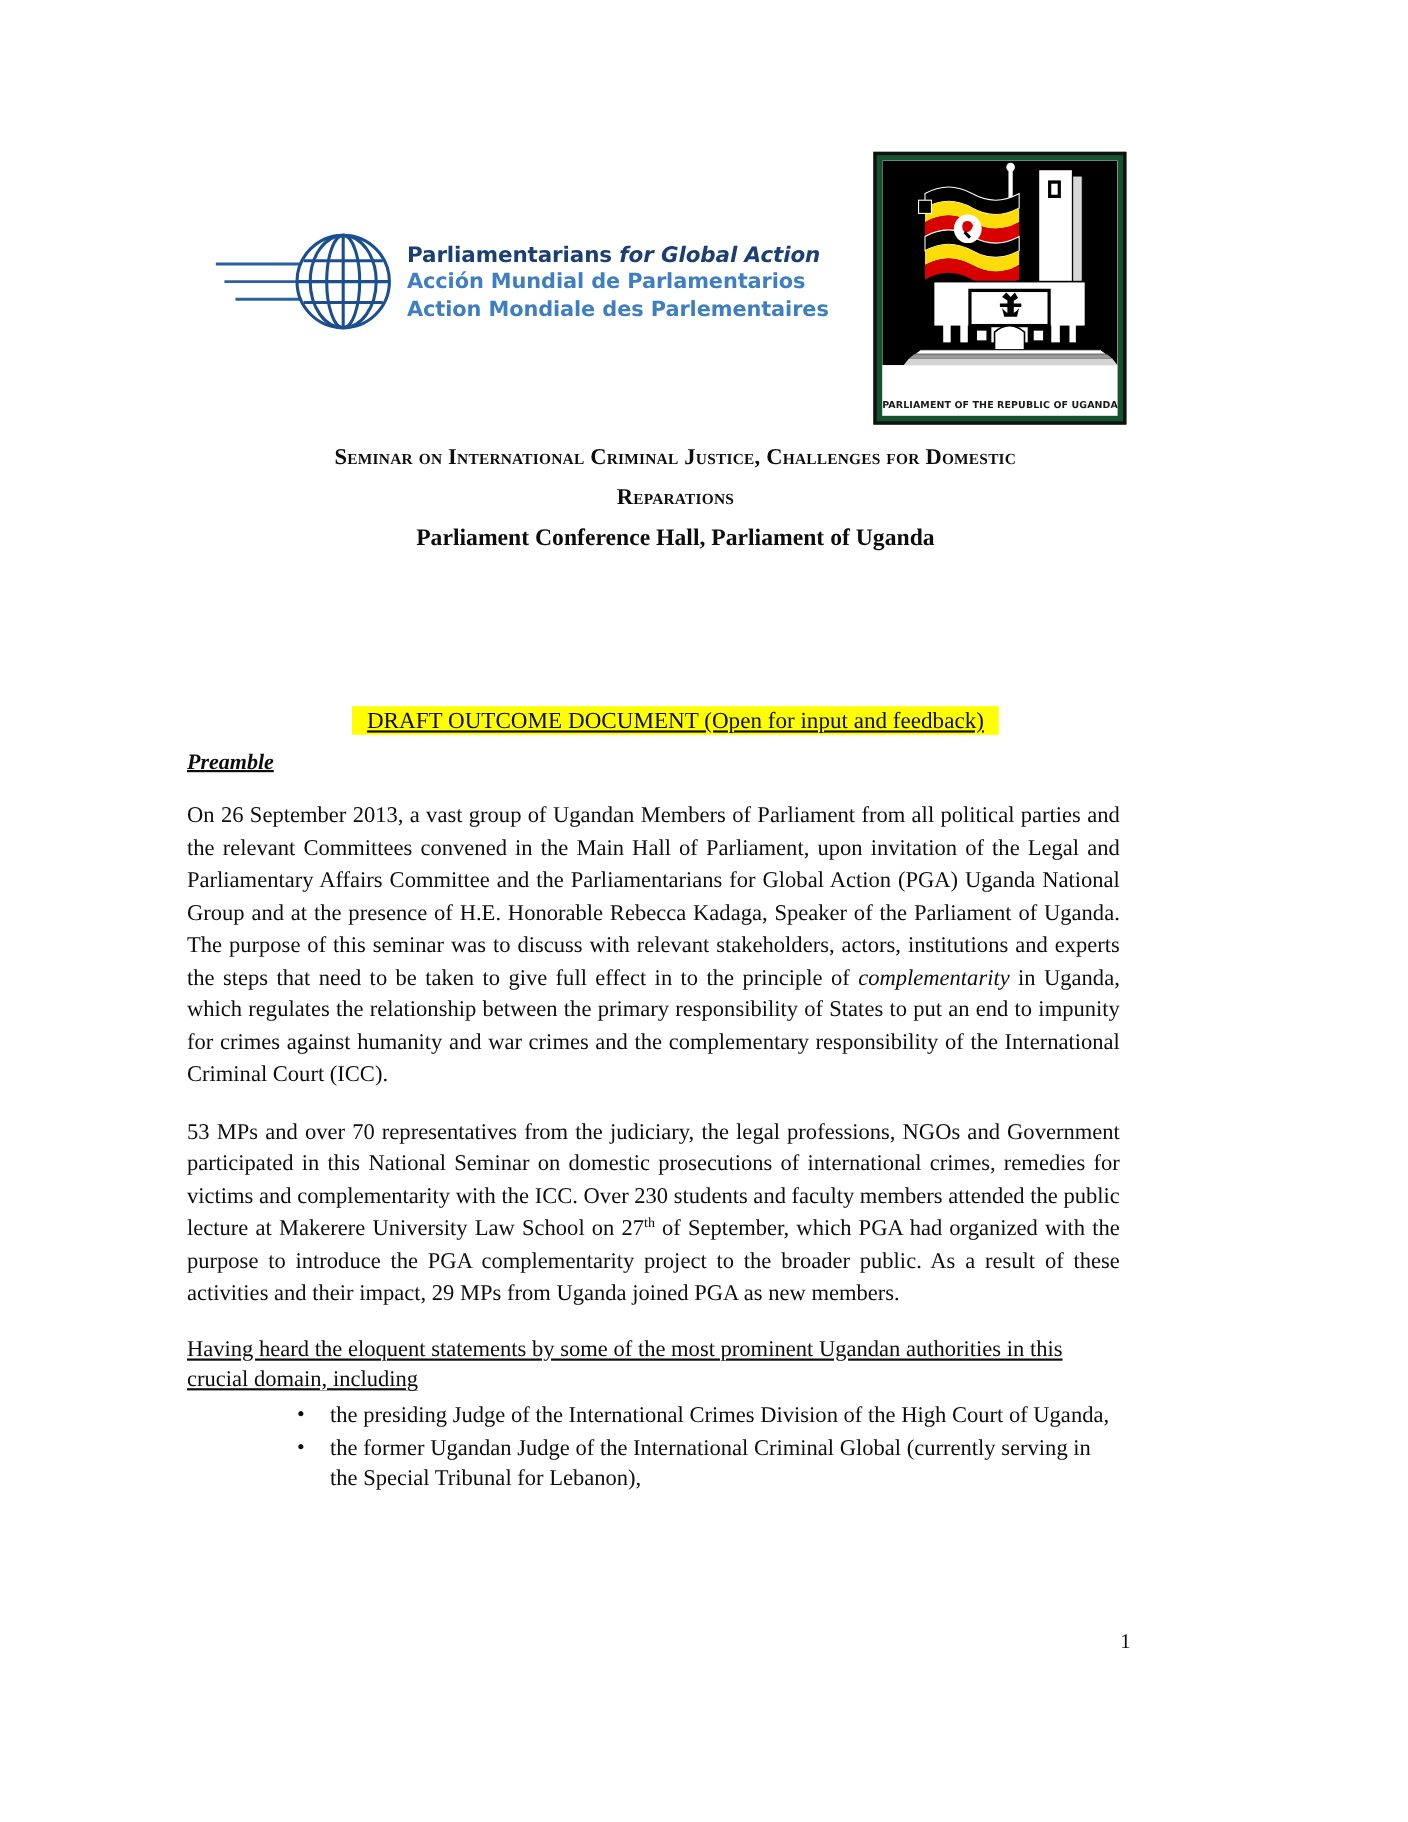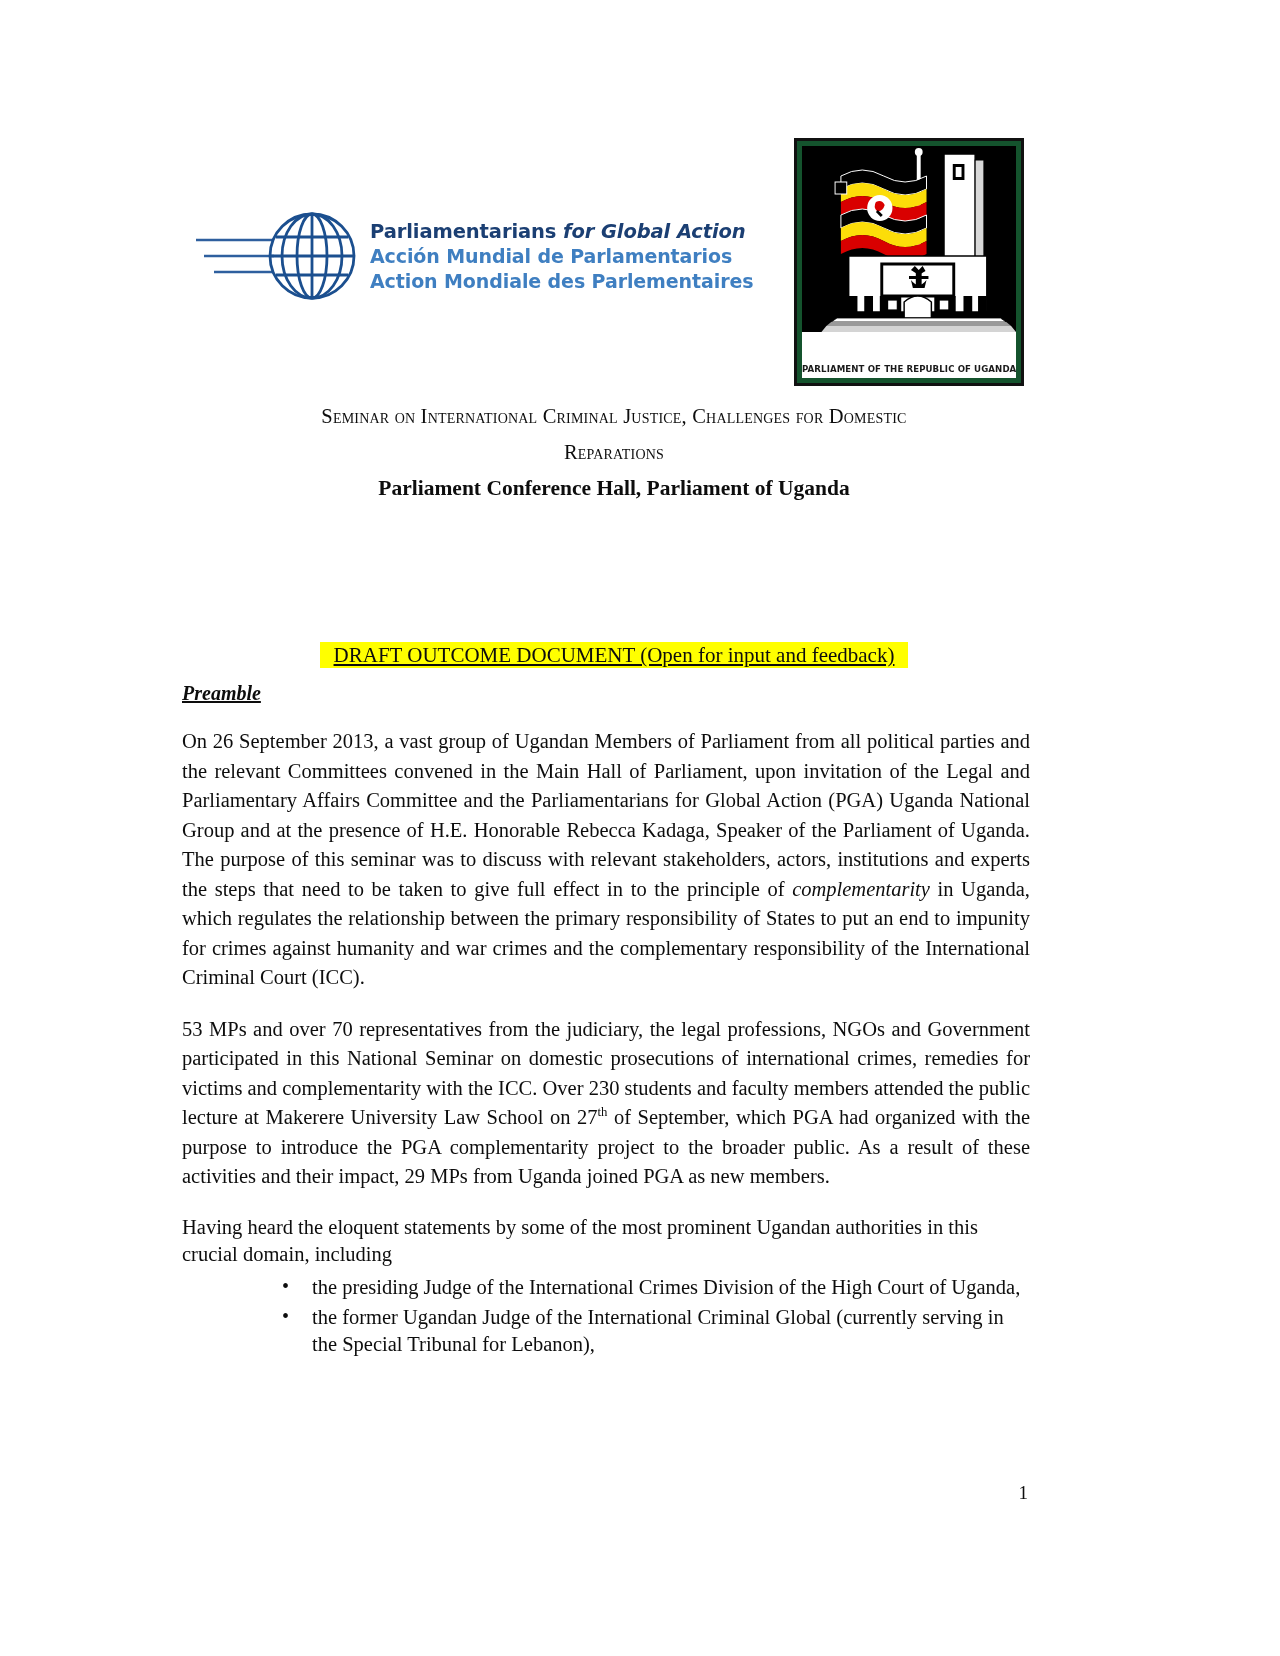--- a/index.html
+++ b/index.html
@@ -111,21 +111,21 @@
   
   .title-block {
     position: absolute;
     top: 398px;
     left: 196px;
     width: 836px;
     text-align: center;
   }
   .title-line {
     font-size: 20.5px;
-    font-weight: normal;
+    font-weight: bold;
     line-height: 36px;
     font-variant: small-caps;
     letter-spacing: 0.2px;
   }
   .subtitle-line {
     font-size: 21.5px;
     font-weight: bold;
     line-height: 36px;
   }
 
@@ -142,41 +142,42 @@
   .draft-hl {
     background: #ffff00;
     text-decoration: underline;
     padding: 1px 14px;
   }
 
   
   .body-area {
     position: absolute;
     top: 682px;
-    left: 182px;
+    left: 170px;
     width: 848px;
   }
   .section-head {
     font-size: 20px;
     font-weight: bold;
     font-style: italic;
     text-decoration: underline;
     margin: 0 0 22px 0;
   }
   p.para {
     font-size: 20.5px;
     line-height: 29.5px;
     text-align: justify;
     margin: 0 0 22px 0;
   }
   p.para-left {
     font-size: 20.5px;
     line-height: 27px;
     text-align: left;
     margin: 0 0 6px 0;
+    text-decoration: underline;
   }
   p.para i { font-style: italic; }
   sup { font-size: 0.62em; vertical-align: super; line-height: 0; }
 
   ul.bullets {
     margin: 0;
     padding: 0 0 0 96px;
     list-style: none;
   }
   ul.bullets li {

